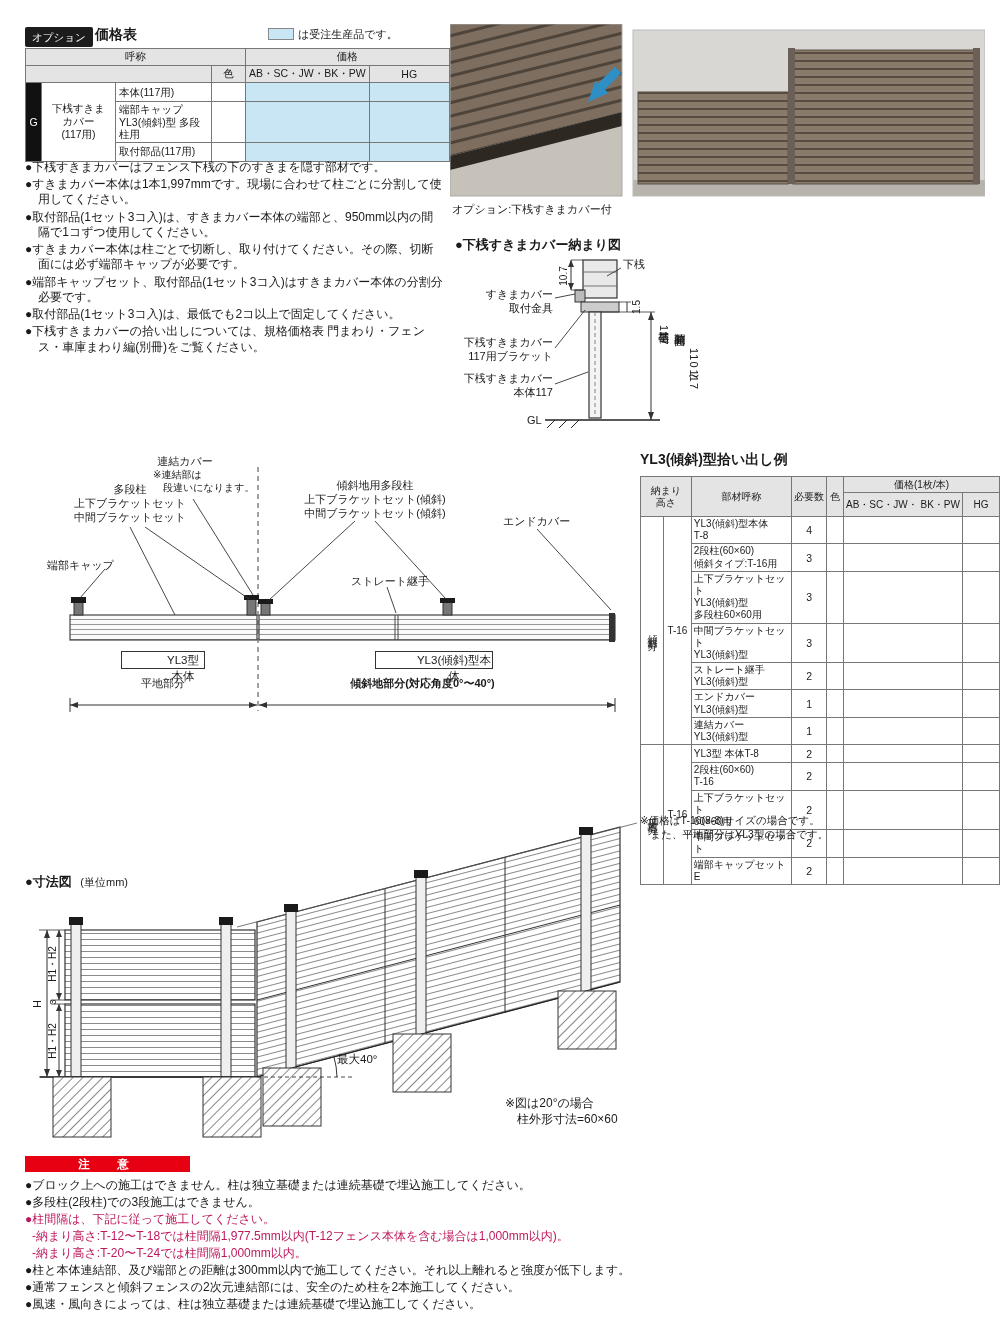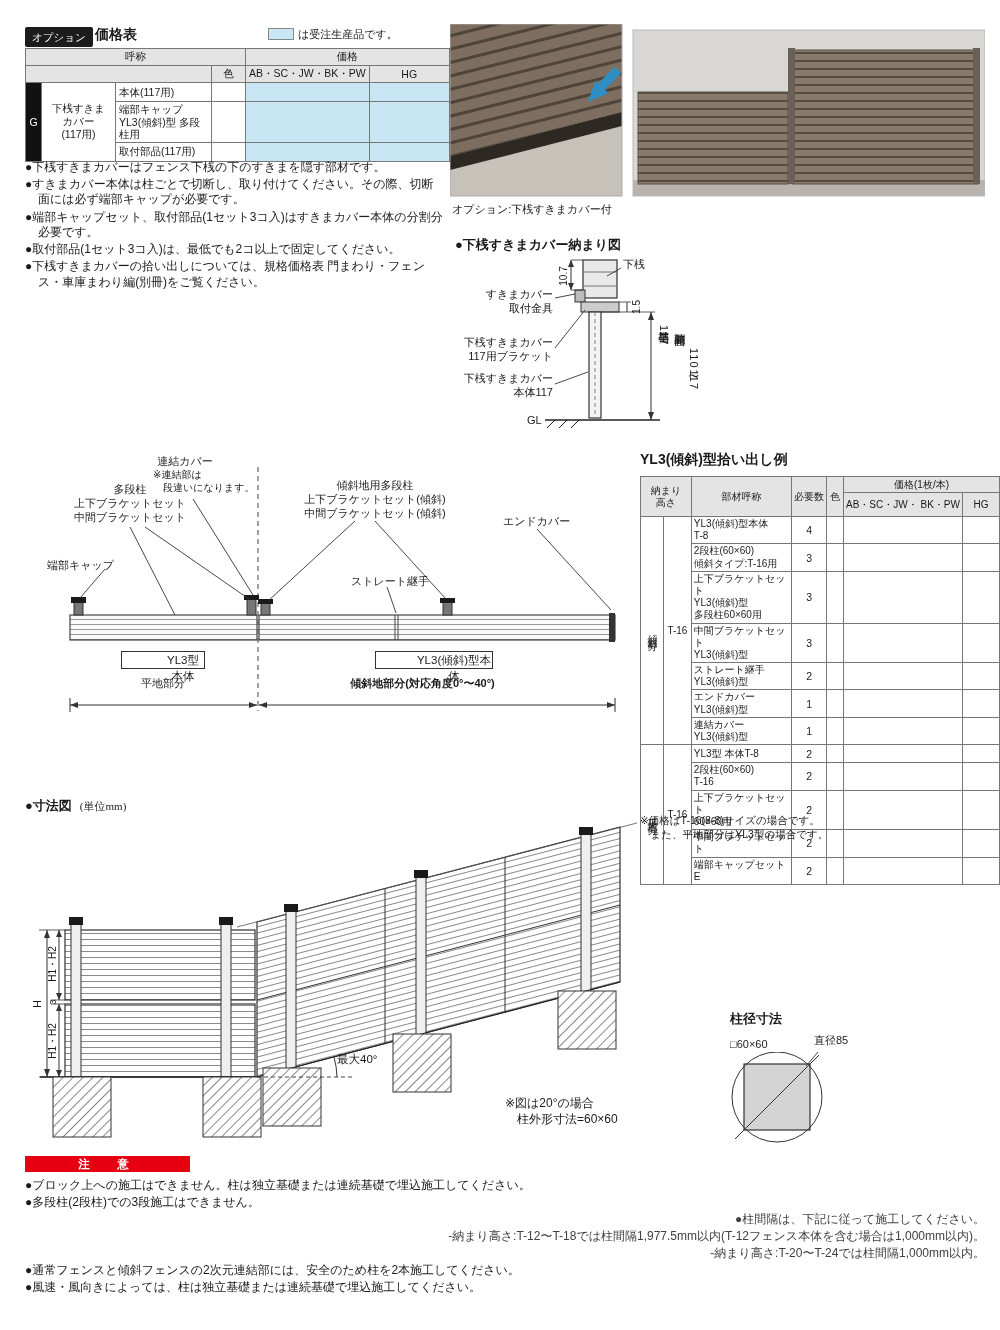--- a/index.html
+++ b/index.html
@@ -30,21 +30,21 @@
   .box-label { position: absolute; border: 1px solid #333; background: #fff; font-size: 11.5px; text-align: center; padding-left: 40px; }
   .pickup th, .pickup td { border: 1px solid #777; font-size: 10px; padding: 1px 2px; font-weight: normal; }
   .pickup th { background: #e4e4e4; text-align: center; line-height: 1.2; }
   .pickup .name { text-align: left; line-height: 1.22; }
   .pickup .qty { text-align: center; font-size: 10.5px; }
   .pickup .vert { writing-mode: vertical-rl; text-orientation: upright; letter-spacing: 2px; padding: 2px 4px; text-align: center; }
   .pickup .center { text-align: center; }
   .caution-bar { position: absolute; background: #e60012; color: #fff; font-size: 11.5px; font-weight: bold;
                  text-align: center; letter-spacing: 8px; width: 165px; line-height: 16px; height: 16px; }
   .caution-item { font-size: 12px; line-height: 1.22; margin-bottom: 2.4px; }
-  .caution-item.red { color: #404040; text-align: right; }
+  .caution-item.red { color: #be185d; }
   .caution-item.ind { margin-left: 7px; }
 </style>
 </head>
 <body>
 
 <div class="page">
 
   <span class="abs opt-tag" style="left:25px;top:27px;">オプション</span>
   <span class="abs" style="left:95px;top:26px;font-size:14px;font-weight:bold;">価格表</span>
   <div class="abs" style="left:268px;top:27px;font-size:11px;">
@@ -125,20 +125,22 @@
       <rect x="160" y="20" width="185" height="134" fill="url(#pat-wood2)" stroke="#5a5048"></rect>
       <rect x="155" y="18" width="7" height="136" fill="#6b6057"></rect>
       <rect x="340" y="18" width="7" height="136" fill="#6b6057"></rect>
       <rect x="0" y="0" width="352" height="166" fill="none" stroke="#bbb"></rect>
     </g>
   </svg>
   <div class="abs" style="left:452px;top:202px;font-size:11px;">オプション:下桟すきまカバー付</div>
 
   <div class="abs" style="left:25px;top:160px;width:420px;">
     <div class="note-item">●下桟すきまカバーはフェンス下桟の下のすきまを隠す部材です。</div>
+    <div class="note-item">●すきまカバー本体は1本1,997mmです。現場に合わせて柱ごとに分割して使用してください。</div>
+    <div class="note-item">●取付部品(1セット3コ入)は、すきまカバー本体の端部と、950mm以内の間隔で1コずつ使用してください。</div>
     <div class="note-item">●すきまカバー本体は柱ごとで切断し、取り付けてください。その際、切断面には必ず端部キャップが必要です。</div>
     <div class="note-item">●端部キャップセット、取付部品(1セット3コ入)はすきまカバー本体の分割分必要です。</div>
     <div class="note-item">●取付部品(1セット3コ入)は、最低でも2コ以上で固定してください。</div>
     <div class="note-item">●下桟すきまカバーの拾い出しについては、規格価格表 門まわり・フェンス・車庫まわり編(別冊)をご覧ください。</div>
   </div>
 
   <div class="abs sec-title" style="left:455px;top:236px;">●下桟すきまカバー納まり図</div>
   <div class="abs" style="left:455px;top:252px;width:250px;height:200px;">
     <svg width="250" height="200">
       <rect x="128" y="8" width="34" height="38" fill="#e9e9e9" stroke="#333" stroke-width="1.2"></rect>
@@ -432,41 +434,31 @@
       <polygon points="34,269 31,262 37,262" fill="#333"></polygon>
     </svg>
     <div class="rot" style="left:12px;top:196px;">H</div>
     <div class="rot" style="left:28px;top:156px;font-size:10px;">H1・H2</div>
     <div class="rot" style="left:28px;top:194px;font-size:9px;">3</div>
     <div class="rot" style="left:28px;top:233px;font-size:10px;">H1・H2</div>
     <div class="lab" style="left:312px;top:244px;font-size:11.5px;">最大40°</div>
     <div class="lab pre" style="left:480px;top:288px;font-size:12px;line-height:1.3;">※図は20°の場合
 　柱外形寸法=60×60</div>
   </div>
-  <div class="abs" style="left:25px;top:796px;font-family:Liberation Serif, serif;">
+  <div class="abs" style="left:25px;top:872px;">
     <span class="sec-title">●寸法図</span>
     <span style="font-size:11px;margin-left:4px;">(単位mm)</span>
   </div>
 
-  <div class="abs" style="left:730px;top:1008px;width:195px;height:150px;">
-    <div class="sec-title" style="position:absolute;left:0;top:2px;">柱径寸法</div>
-    <div class="lab" style="left:0;top:30px;">□60×60</div>
-    <div class="lab" style="left:84px;top:26px;">直径85</div>
-    <svg style="position:absolute;left:0;top:44px;" width="195" height="104">
-      <rect x="14" y="12" width="66" height="66" fill="#d4d4d4" stroke="#333" stroke-width="1.2"></rect>
-      <circle cx="47" cy="45" r="45" fill="none" stroke="#333" stroke-width="1"></circle>
-      <line x1="5" y1="87" x2="89" y2="3" stroke="#333" stroke-width="1"></line>
-      <line x1="88" y1="0" x2="76" y2="14" stroke="#333" stroke-width="0.9"></line>
-    </svg>
-  </div>
 
   <div class="caution-bar" style="left:25px;top:1156px;">注　意</div>
   <div class="abs" style="left:25px;top:1178px;width:960px;">
     <div class="caution-item">●ブロック上への施工はできません。柱は独立基礎または連続基礎で埋込施工してください。</div>
     <div class="caution-item">●多段柱(2段柱)での3段施工はできません。</div>
     <div class="caution-item red">●柱間隔は、下記に従って施工してください。</div>
     <div class="caution-item red ind">-納まり高さ:T-12〜T-18では柱間隔1,977.5mm以内(T-12フェンス本体を含む場合は1,000mm以内)。</div>
     <div class="caution-item red ind">-納まり高さ:T-20〜T-24では柱間隔1,000mm以内。</div>
+    <div class="caution-item">●柱と本体連結部、及び端部との距離は300mm以内で施工してください。それ以上離れると強度が低下します。</div>
     <div class="caution-item">●通常フェンスと傾斜フェンスの2次元連結部には、安全のため柱を2本施工してください。</div>
     <div class="caution-item">●風速・風向きによっては、柱は独立基礎または連続基礎で埋込施工してください。</div>
   </div>
 
 </div>
 
 </body></html>

